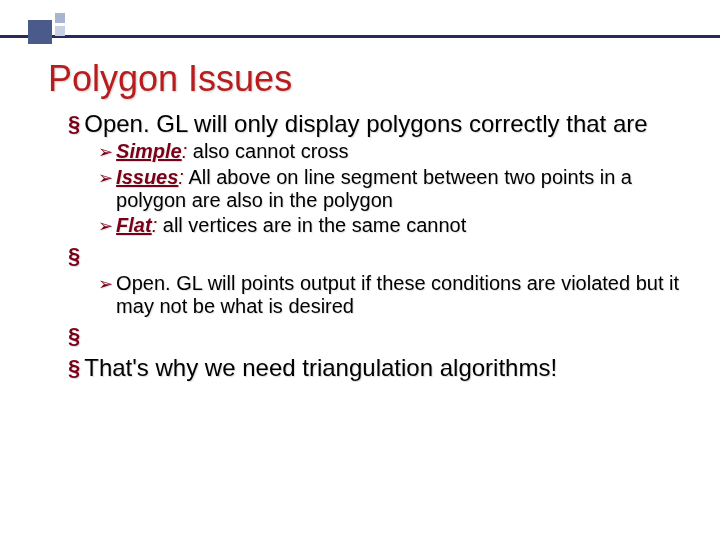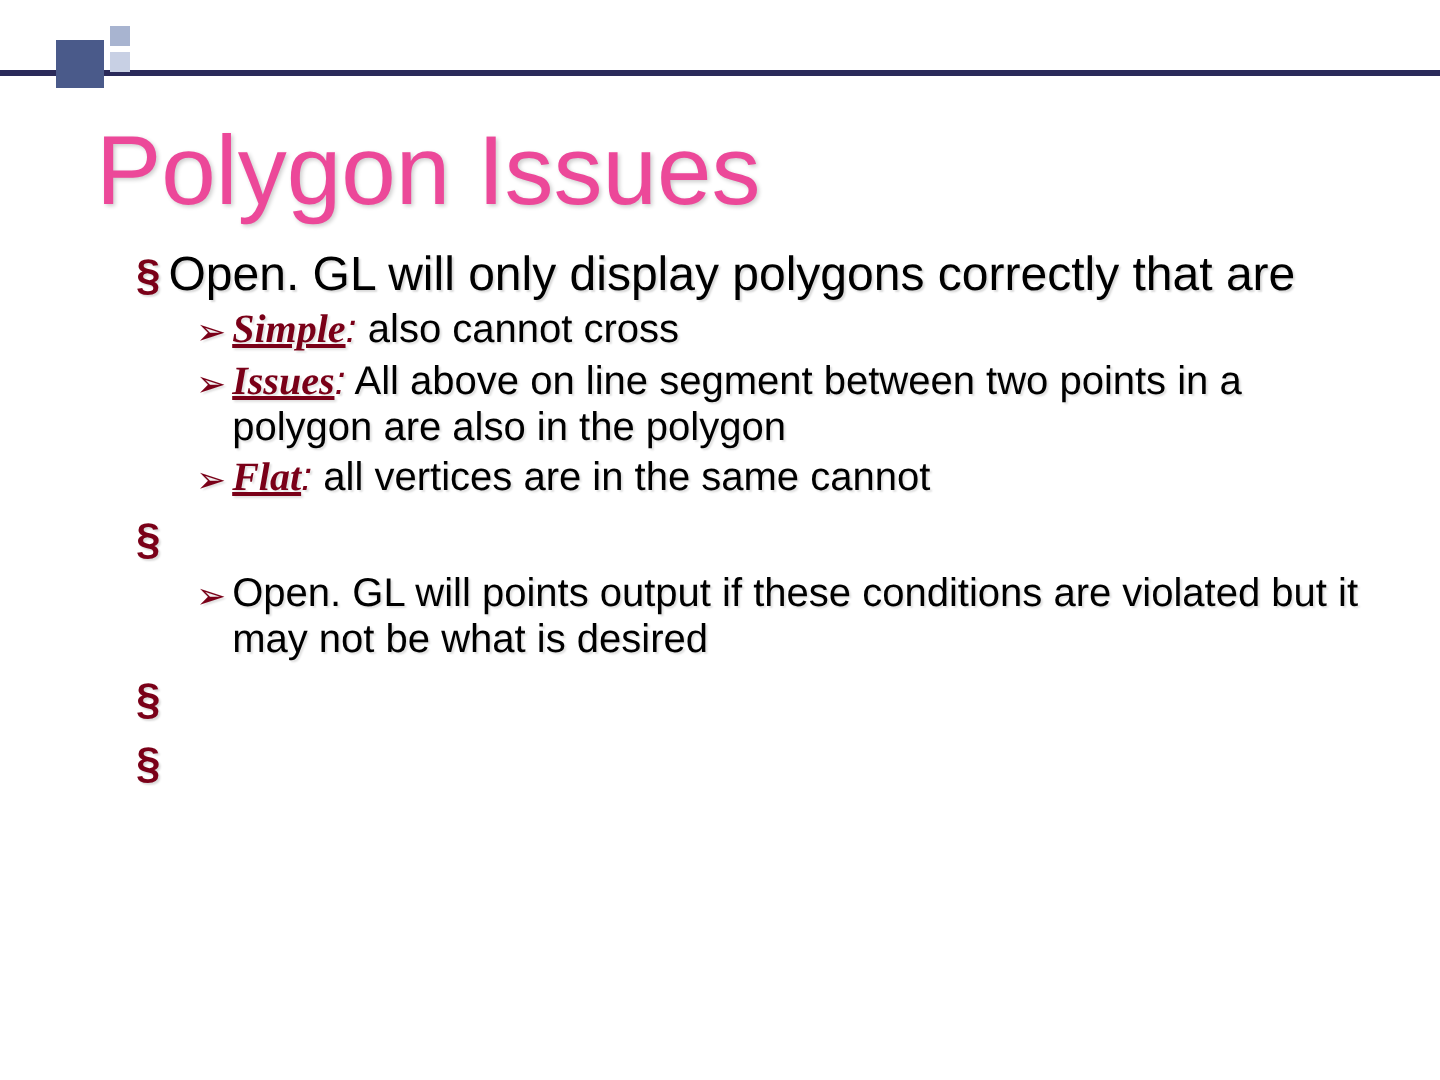--- a/index.html
+++ b/index.html
@@ -43,23 +43,23 @@
     height: 10px;
     background: #c8d0e4;
   }
   .content {
     position: absolute;
     top: 58px;
     left: 48px;
     width: 640px;
   }
   .title {
-    font-size: 49px;
+    font-size: 36px;
     font-weight: normal;
-    color: #ec4899;
+    color: #b91c1c;
     text-shadow: 1px 1px 2px rgba(0,0,0,0.2);
     margin-bottom: 10px;
   }
   .level1 {
     font-size: 24px;
     color: #000;
     margin-left: 20px;
     margin-top: 4px;
     text-shadow: 1px 1px 1px rgba(0,0,0,0.15);
     display: flex;
@@ -87,21 +87,20 @@
     font-size: 18px;
     line-height: 24px;
     flex-shrink: 0;
   }
   .level2 .txt { flex: 1; }
   .term {
     color: #7a0018;
     font-style: italic;
     font-weight: bold;
     text-decoration: underline;
-    font-family: Liberation Serif, serif;
   }
   .colon {
     color: #7a0018;
     font-style: italic;
   }
 </style>
 </head>
 <body>
 
 <div class="top-border"></div>
@@ -146,14 +145,15 @@
     <span class="bullet">➢</span>
     <span class="txt">Open. GL will points output if these conditions are violated but it may not be what is desired</span>
   </div>
 
   <div class="level1">
     <span class="bullet">§</span>
   </div>
 
   <div class="level1">
     <span class="bullet">§</span>
+    <span>That's why we need triangulation algorithms!</span>
   </div>
 </div>
 
 </body></html>

